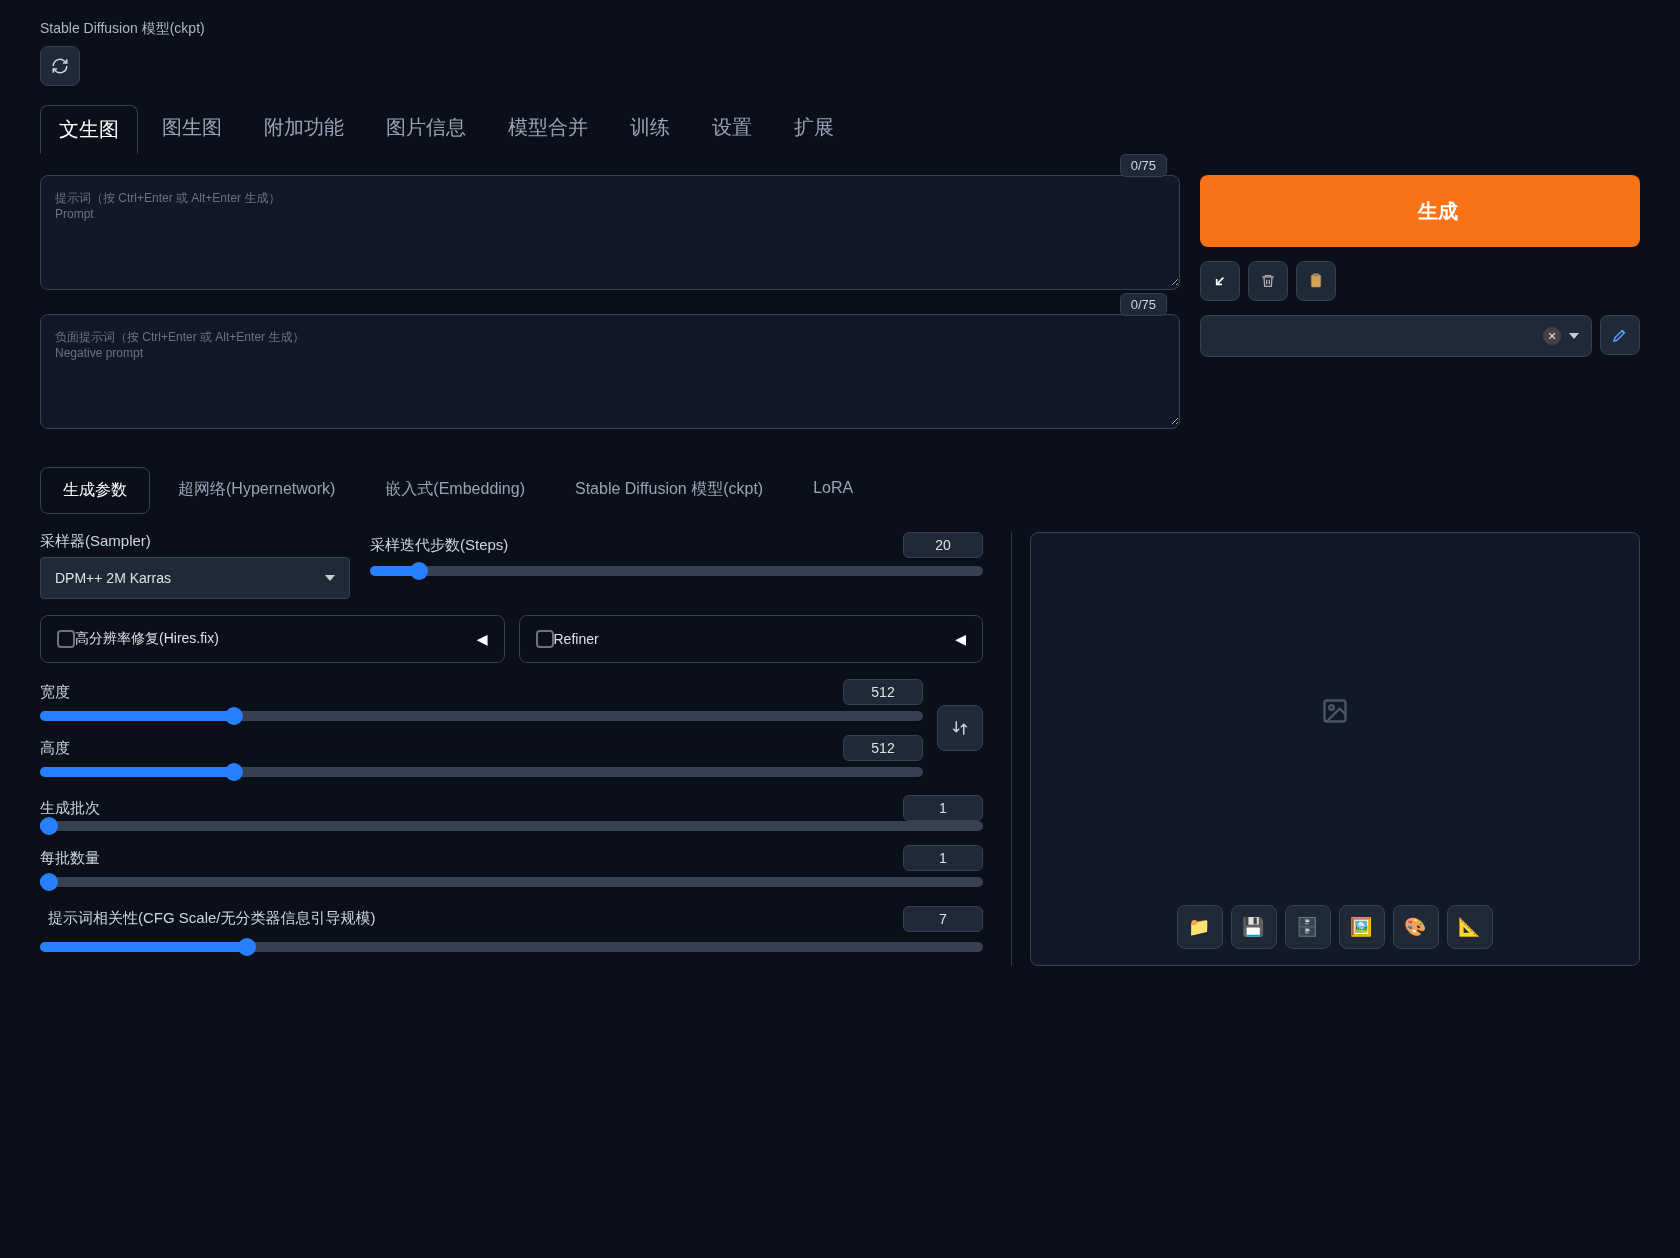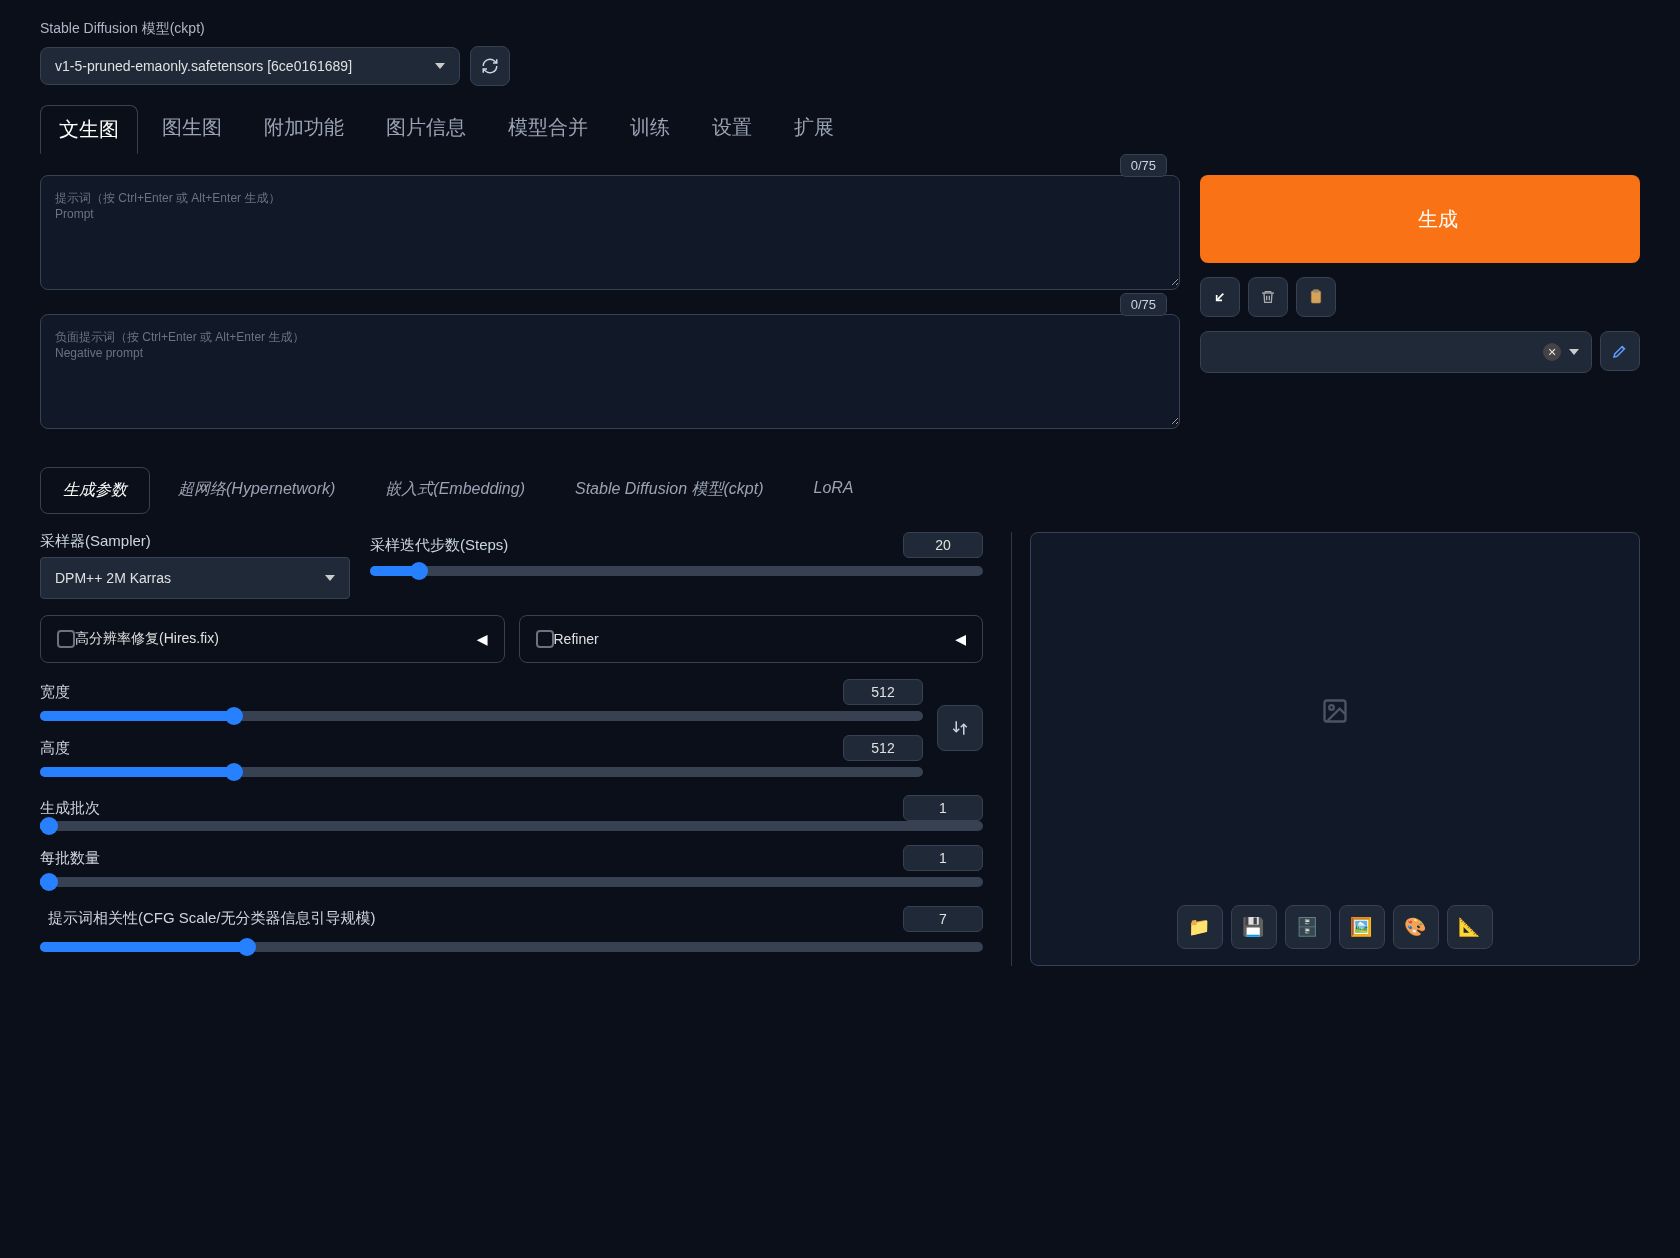--- a/index.html
+++ b/index.html
@@ -47,33 +47,33 @@
   font-family: inherit; outline: none;
 }
 .prompt-box textarea::placeholder { color: #6b7280; }
 .counter {
   position: absolute; top: -22px; right: 12px; background: #1f2937;
   border: 1px solid #374151; border-radius: 6px; padding: 3px 10px;
   font-size: 13px; color: #cbd5e1;
 }
 .generate-btn {
   background: #f97316; color: #fff; border: none; border-radius: 8px;
-  width: 100%; height: 88px; font-size: 20px; font-weight: 400;
+  width: 100%; height: 72px; font-size: 20px; font-weight: 700;
   cursor: pointer;
   padding-left: 36px;
 }
 .action-row { display: flex; gap: 8px; margin-top: 14px; }
 .style-row { display: flex; gap: 8px; margin-top: 14px; }
 .style-select {
   flex: 1; background: #1f2937; border: 1px solid #374151; border-radius: 8px;
   padding: 10px 12px; display: flex; align-items: center; justify-content: flex-end;
   gap: 8px; height: 42px;
 }
 .close-x { background:#444; border-radius:50%; width:18px; height:18px; display:flex; align-items:center; justify-content:center; font-size:11px; }
-.subtabs { display: flex; gap: 6px; margin-top: 20px; margin-bottom: 18px; font-style: italic; }
+.subtabs { display: flex; gap: 6px; margin-top: 20px; margin-bottom: 18px; }
 .subtab {
   padding: 12px 22px; color: #9aa3b4; cursor: pointer; font-size: 16px;
 }
 .subtab.active {
   border: 1px solid #374151; border-radius: 8px; color: #fff;
 }
 .params-row { display: flex; gap: 18px; }
 .params-left { flex: 1; min-width: 0; padding-right: 10px; }
 .preview-panel {
   width: 610px; border: 1px solid #374151; border-radius: 8px; background:#111827;
@@ -112,24 +112,20 @@
 .dims-sliders { flex:1; }
 .swap-btn { width:46px; height:46px; background:#1f2937; border:1px solid #374151; border-radius:8px; display:flex; align-items:center; justify-content:center; cursor:pointer; align-self:center; }
 .divider-v { width:1px; background:#2d3748; align-self:stretch; }
 svg { display:block; }
 </style>
 </head>
 <body>
 
 <label class="header-label">Stable Diffusion 模型(ckpt)</label>
 <div class="model-row">
-  <div class="dropdown">
-    <span>v1-5-pruned-emaonly.safetensors [6ce0161689]</span>
-    <div class="caret"></div>
-  </div>
   <div class="icon-btn">
     <svg width="18" height="18" viewBox="0 0 24 24" fill="none" stroke="#cbd5e1" stroke-width="2">
         <path d="M3 12a9 9 0 0 1 15-6.7L21 8"></path>
         <path d="M21 3v5h-5"></path>
         <path d="M21 12a9 9 0 0 1-15 6.7L3 16"></path>
         <path d="M3 21v-5h5"></path>
       </svg>
   </div>
 </div>
 

